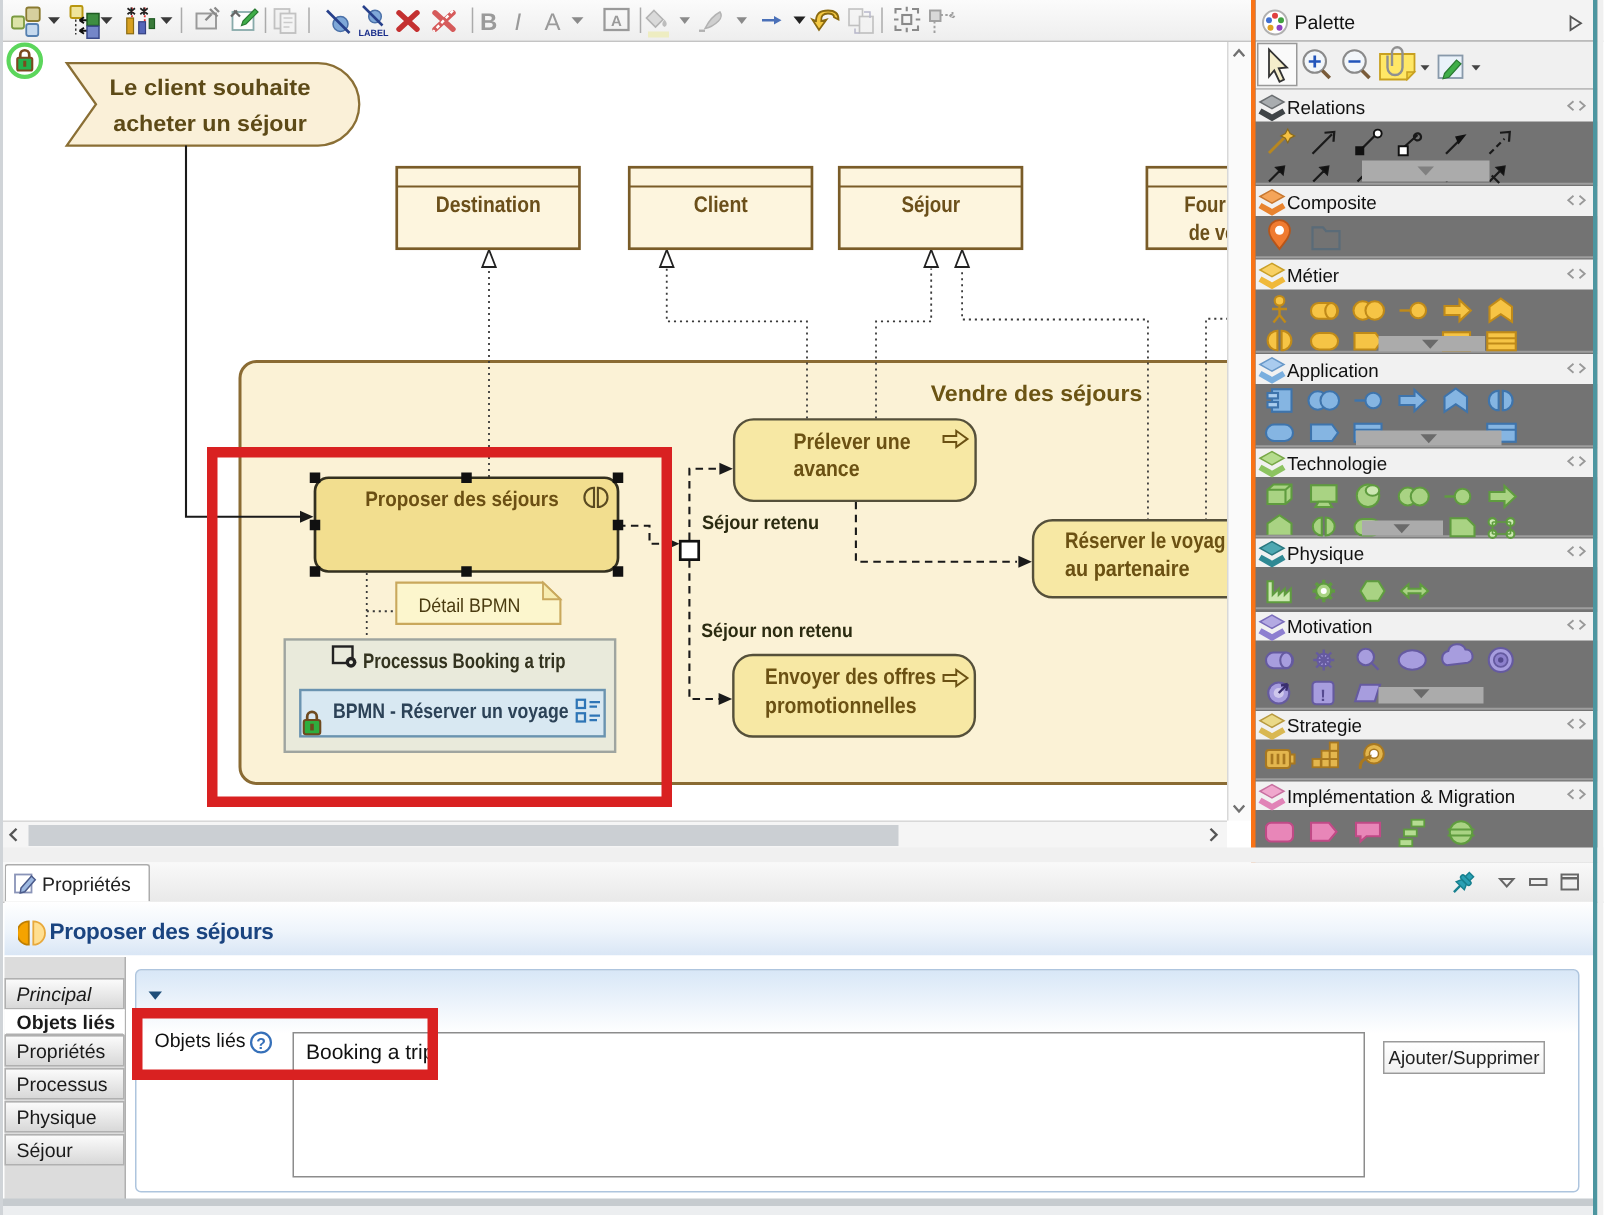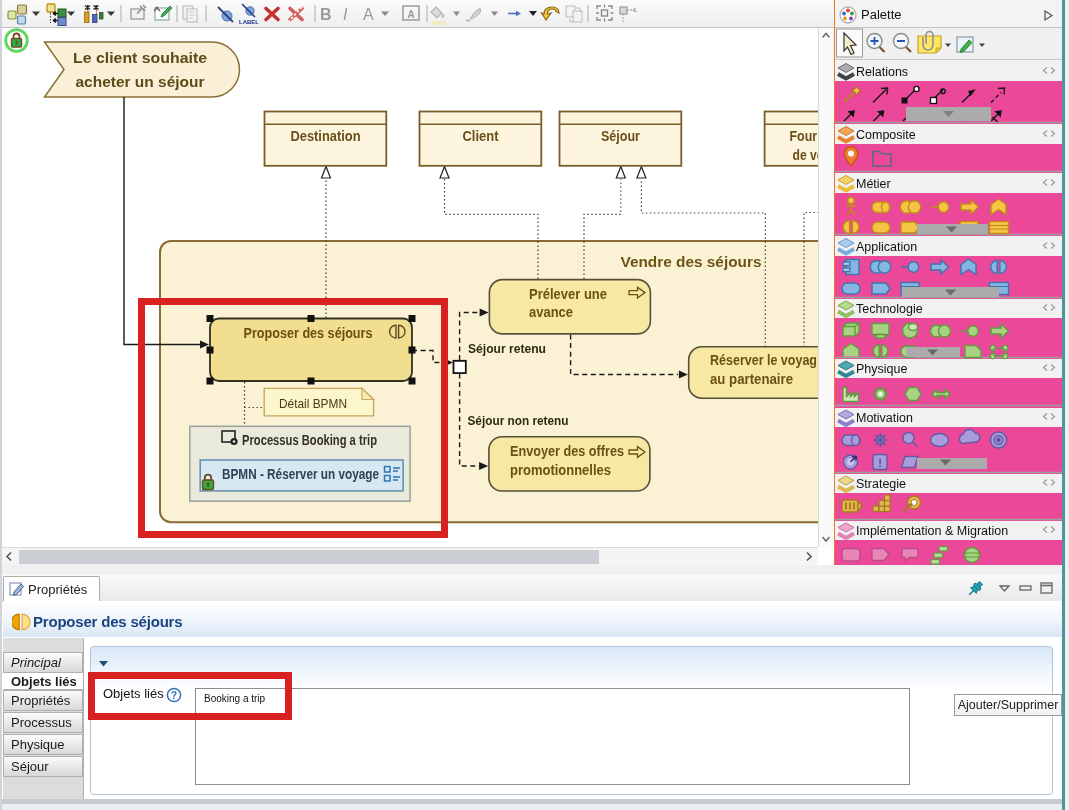--- a/index.html
+++ b/index.html
@@ -3,21 +3,21 @@
 <meta charset="utf-8">
 <style>
 html,body{margin:0;padding:0;}
 body{width:1069px;height:810px;position:relative;overflow:hidden;background:#fff;
   font-family:"Liberation Sans",sans-serif;}
 .abs{position:absolute;}
 #toolbar{left:0;top:0;width:1069px;height:27px;background:linear-gradient(#fbfbfb,#eeeeee);border-bottom:1px solid #c4c4c4;}
 #canvas{left:2px;top:28px;width:816px;height:519px;background:#fff;overflow:hidden;}
 #vscroll{left:818px;top:28px;width:15px;height:519px;background:#fafafa;border-left:1px solid #d8d8d8;}
 #hscroll{left:2px;top:547px;width:816px;height:18px;background:#f5f5f5;border-top:1px solid #d8d8d8;}
-#palband{left:834px;top:0;width:229px;height:575px;background:#ec4899;border-left:1px solid #f97316;}
+#palband{left:834px;top:0;width:229px;height:575px;background:#737373;border-left:3px solid #f97316;}
 #sash{left:0;top:565px;width:1069px;height:10px;background:#f0f0f0;}
 #tabbar{left:0;top:575px;width:1069px;height:26px;background:linear-gradient(#f9f9f9,#e9e9e9);border-bottom:1px solid #c2c2c2;}
 #proptab{left:3px;top:576px;width:97px;height:25px;background:#fff;border:1px solid #acacac;border-bottom:none;border-radius:2px 2px 0 0;box-sizing:border-box;}
 #titlestrip{left:3px;top:601px;width:1060px;height:36px;background:linear-gradient(#ffffff,#eef4fb 55%,#d9e6f5);}
 #propbody{left:3px;top:637px;width:1060px;height:163px;background:#fff;}
 .sidetab{position:absolute;left:3px;width:80px;height:21px;background:linear-gradient(#fbfbfb,#d8d8d8);border:1px solid #b0b0b0;box-sizing:border-box;font-size:13px;color:#1a1a1a;line-height:19px;padding-left:7px;}
 .redrect{position:absolute;border:7px solid #d92121;box-sizing:border-box;background:transparent;}
 #grouppanel{left:90px;top:646px;width:963px;height:149px;border:1px solid #aec5de;border-radius:4px;background:linear-gradient(#d8e7f7,#ffffff 42px);box-sizing:border-box;}
 text{font-family:"Liberation Sans",sans-serif;}
 </style>
@@ -583,23 +583,23 @@
 <svg class="abs" style="left:96px;top:656px;" width="18" height="14">
   <path d="M3,5 h9 l-4.5,5.5 Z" fill="#1f4e79"></path>
 </svg>
 <div class="abs" style="left:103px;top:686px;font-size:13px;color:#111;">Objets liés</div>
 <svg class="abs" style="left:166px;top:687px;" width="18" height="18">
   <circle cx="8" cy="8" r="6.6" fill="#fff" stroke="#3670b9" stroke-width="1.5"></circle>
   <text x="8" y="12" text-anchor="middle" font-size="10.5" font-weight="bold" fill="#3670b9" font-family="Liberation Sans, sans-serif">?</text>
 </svg>
 
 <div class="abs" style="left:195px;top:688px;width:715px;height:97px;background:#fff;border:1px solid #8c8c8c;box-sizing:border-box;"></div>
-<div class="abs" style="left:204px;top:693px;font-size:10px;color:#111;text-align:right;">Booking a trip</div>
-
-<div class="abs" style="left:922px;top:694px;width:108px;height:22px;background:linear-gradient(#ffffff,#f1f1f1);border:1px solid #9a9a9a;box-sizing:border-box;font-size:12.5px;color:#222;text-align:center;line-height:20px;margin-left:32px;">Ajouter/Supprimer</div>
+<div class="abs" style="left:204px;top:693px;font-size:14px;color:#111;text-align:right;">Booking a trip</div>
+
+<div class="abs" style="left:922px;top:694px;width:108px;height:22px;background:linear-gradient(#ffffff,#f1f1f1);border:1px solid #9a9a9a;box-sizing:border-box;font-size:12.5px;color:#222;text-align:center;line-height:20px;">Ajouter/Supprimer</div>
 
 <div class="redrect" style="left:88px;top:672px;width:204px;height:48px;"></div>
 
 <div class="abs" style="left:1062px;top:0;width:3px;height:810px;background:#4d96a0;"></div>
 <div class="abs" style="left:1065px;top:0;width:4px;height:810px;background:#f0f0f0;"></div>
 
 <div class="abs" style="left:0;top:799px;width:1062px;height:5px;background:#c6cbcf;"></div>
 <div class="abs" style="left:0;top:804px;width:1062px;height:6px;background:#eceef0;"></div>
 
 <div class="abs" style="left:0;top:0;width:2px;height:810px;background:#d0d4d8;"></div>

